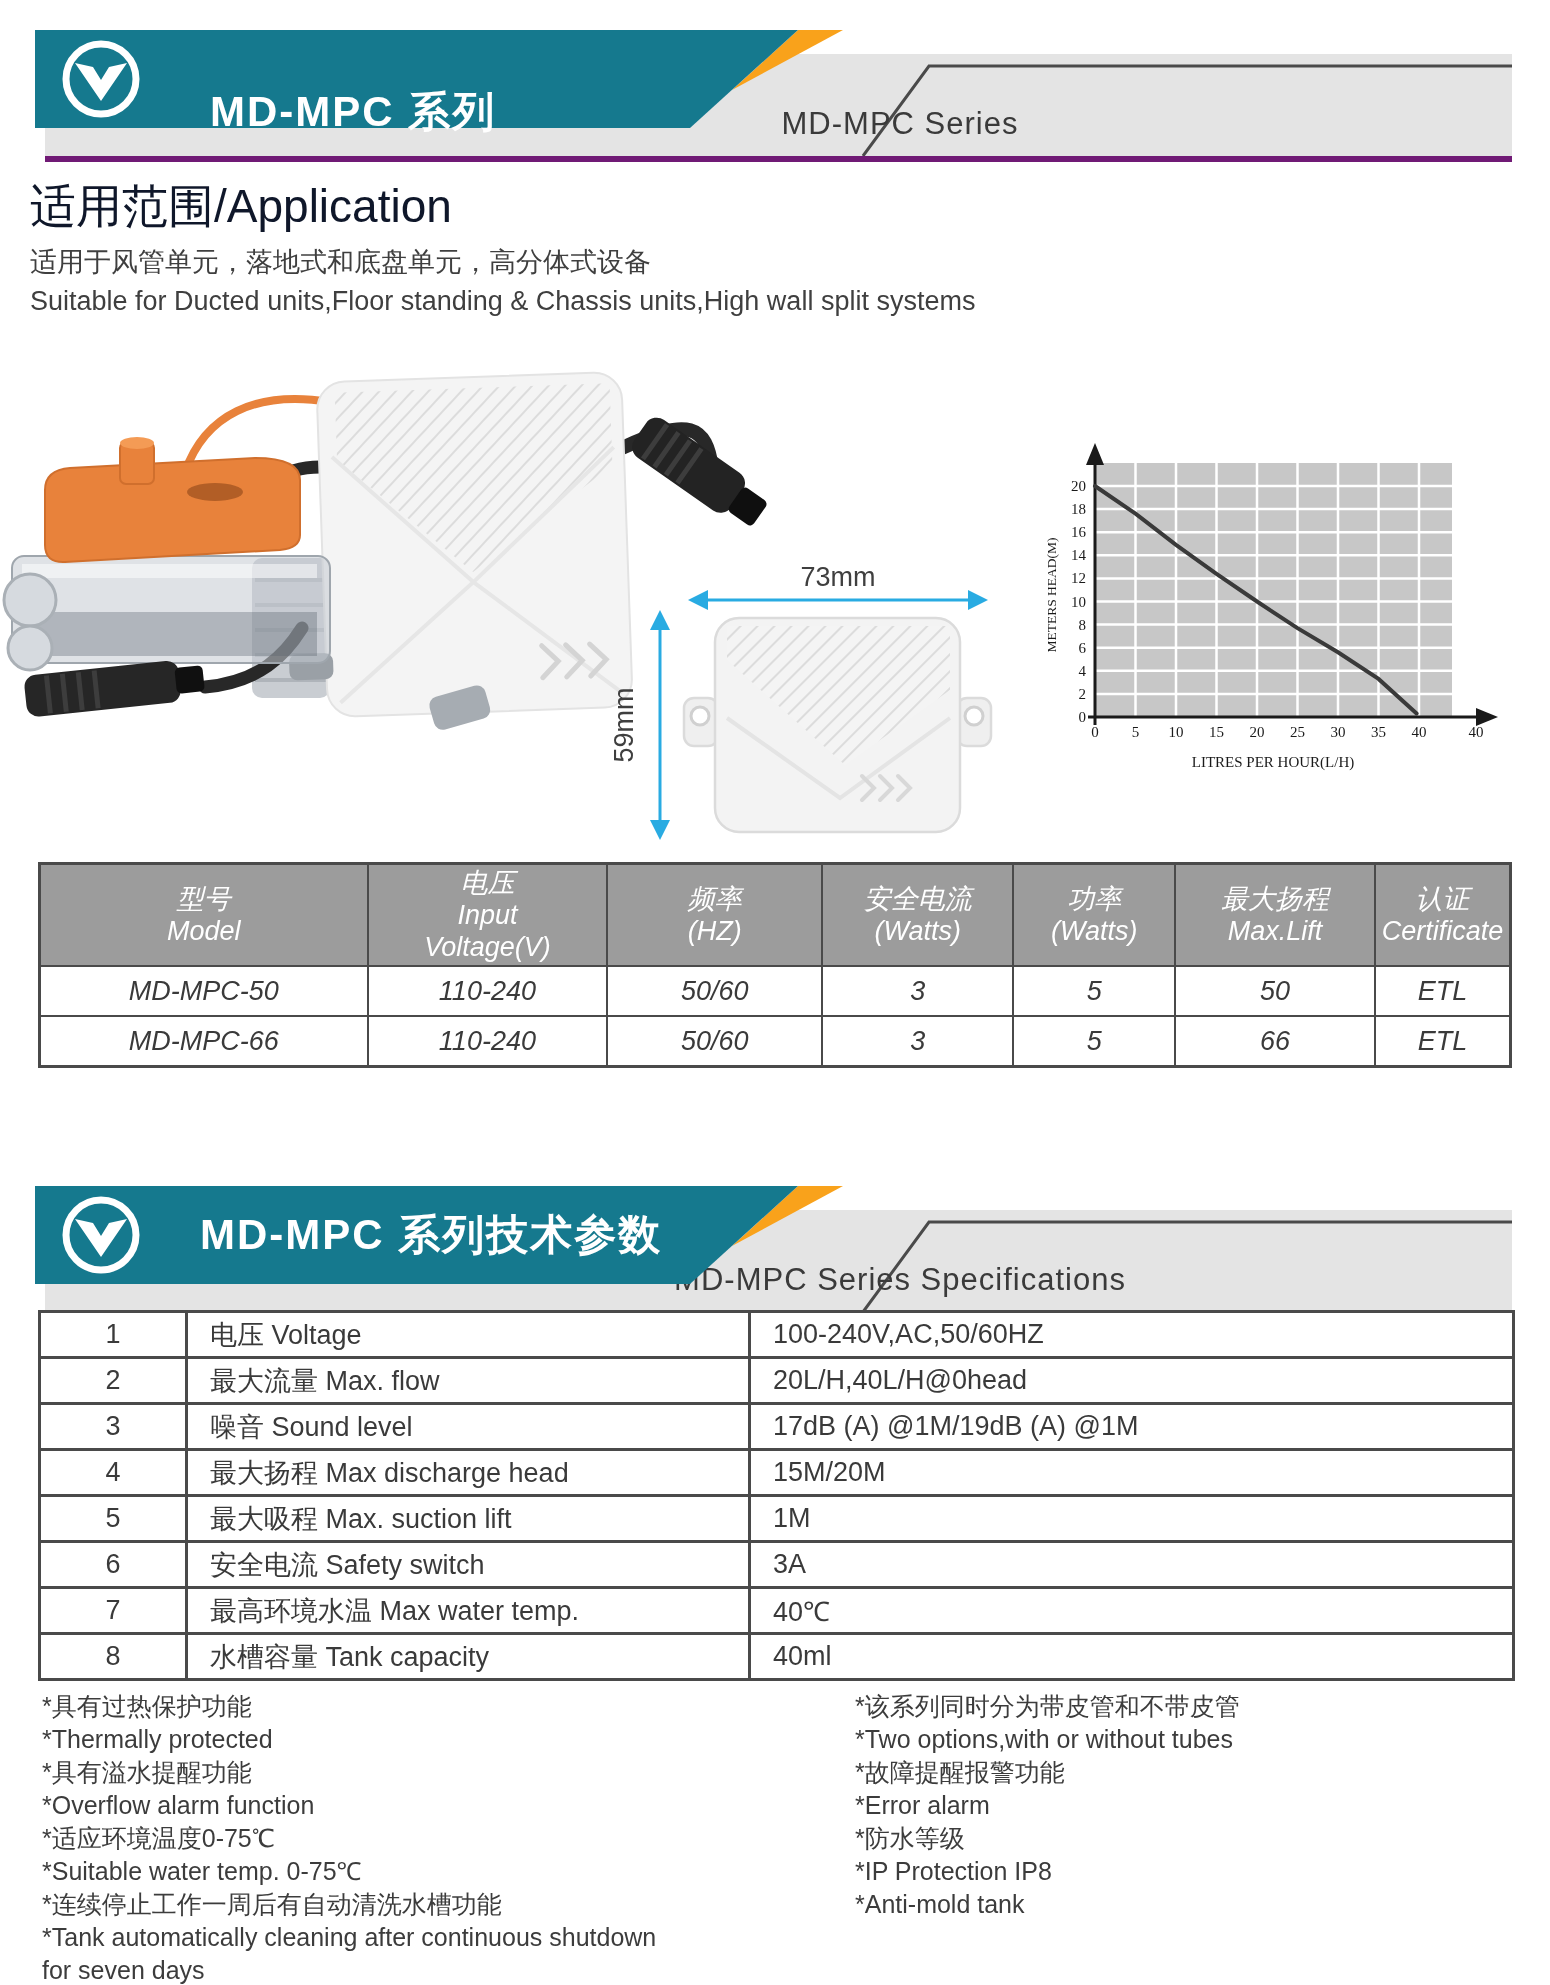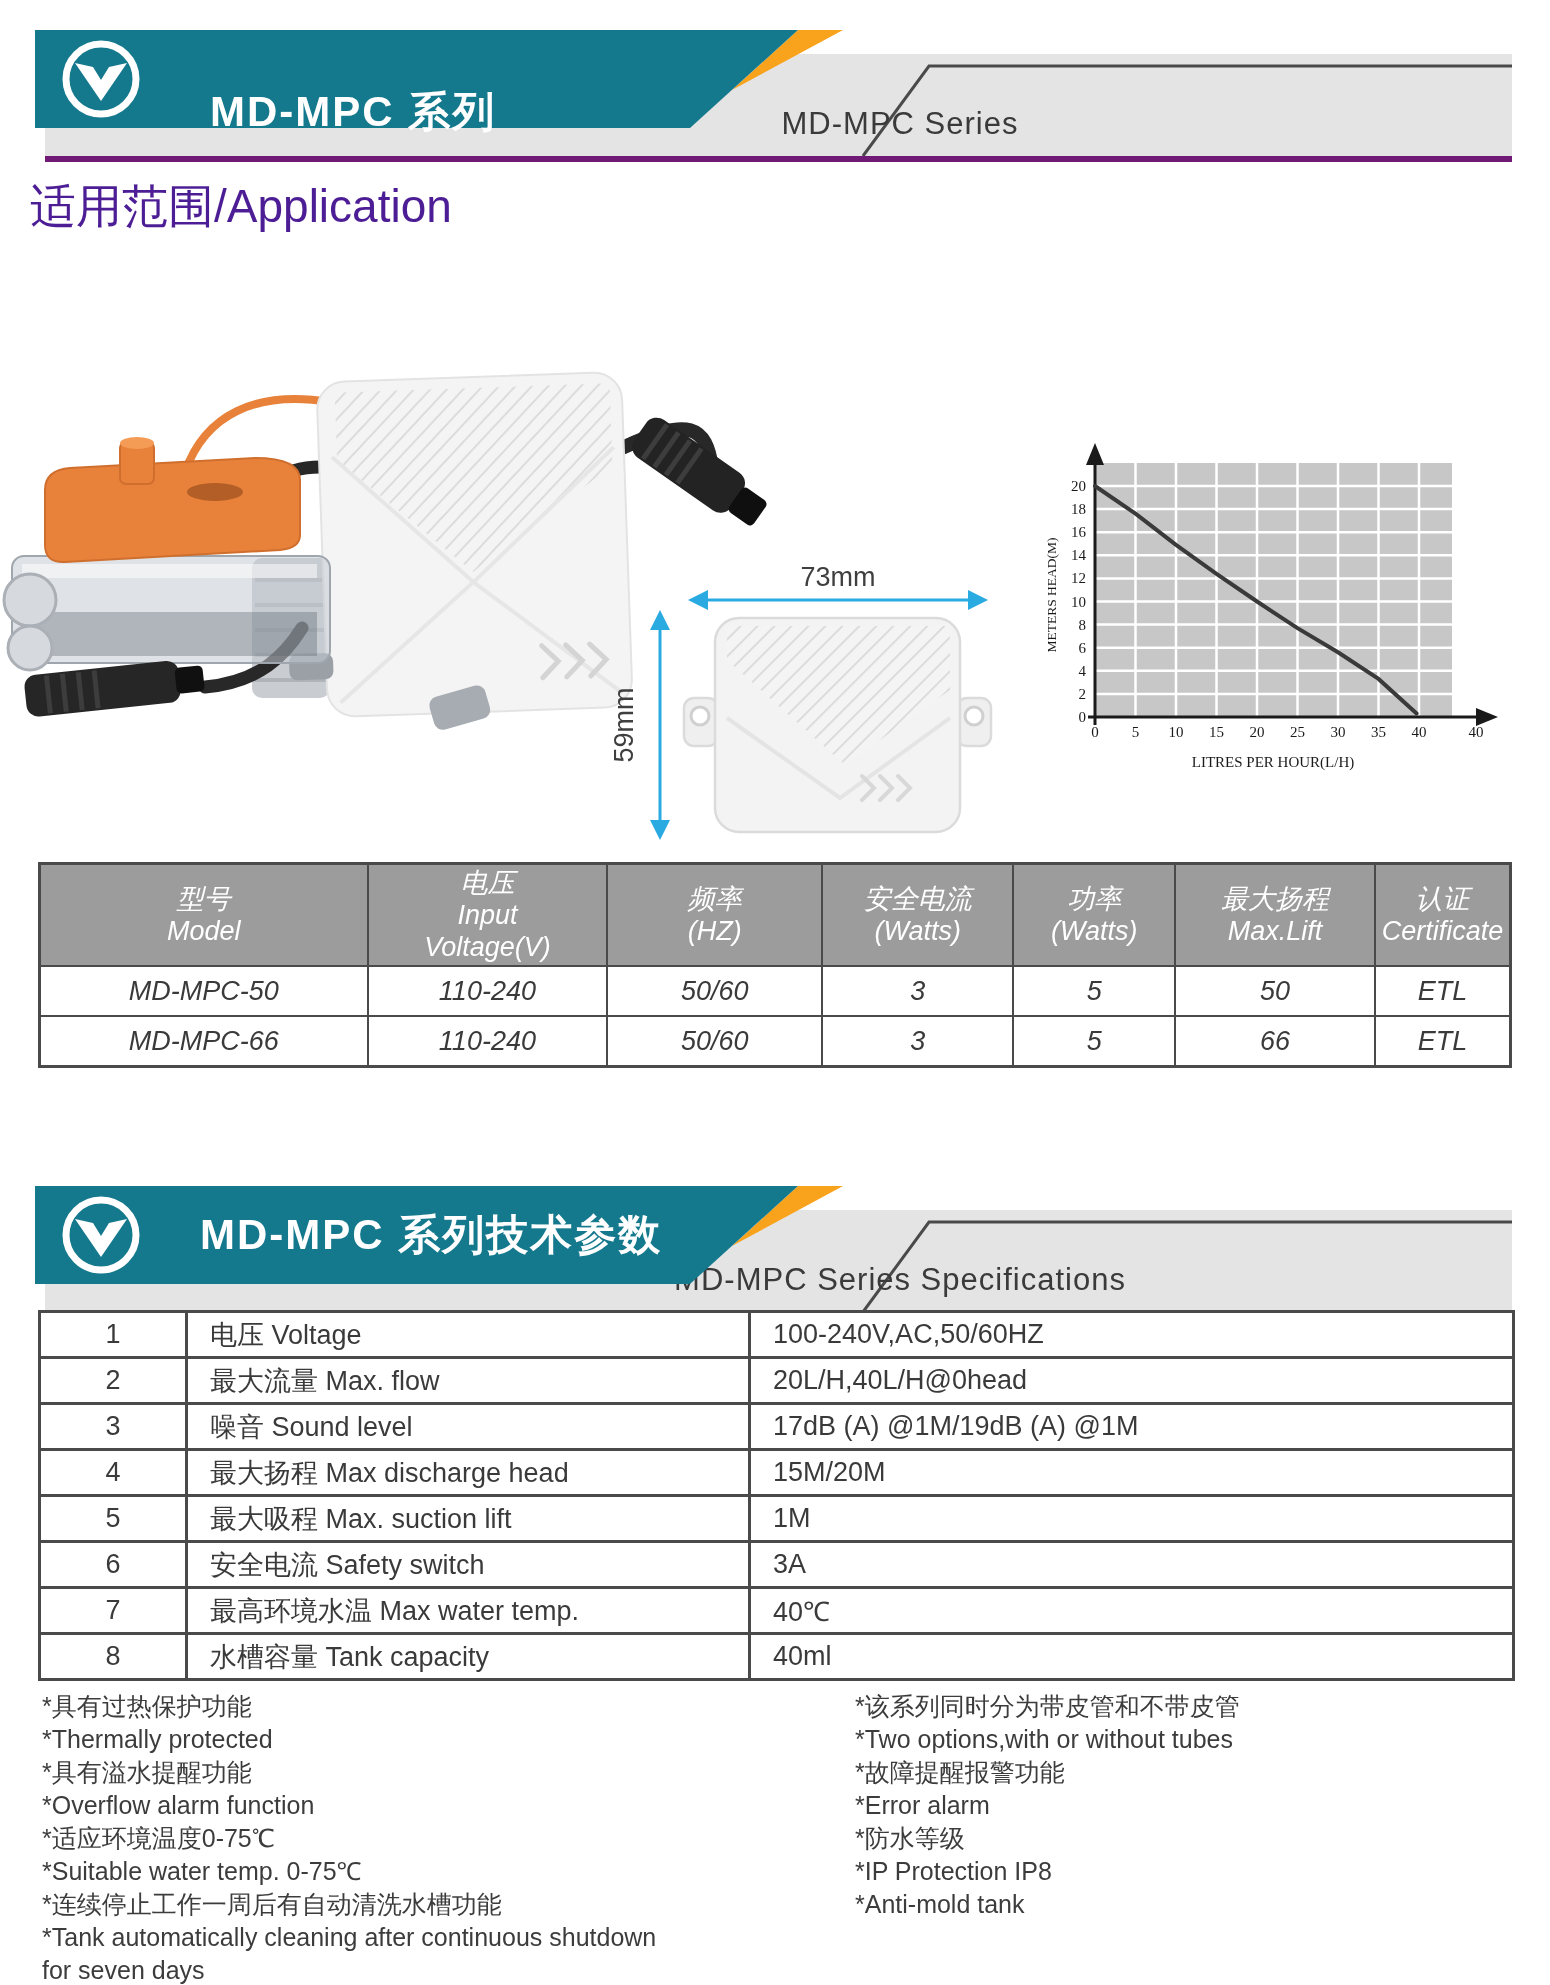--- a/index.html
+++ b/index.html
@@ -9,21 +9,21 @@
   .banner{position:absolute;left:0;width:1550px;height:160px;}
   .band{position:absolute;left:45px;width:1467px;top:24px;height:102px;background:#E4E4E4;
         border-bottom:6px solid #701a75;}
   .band svg{position:absolute;left:0;top:0;}
   .band .subtitle{position:absolute;left:855px;top:52px;transform:translateX(-50%);
         font-size:31px;color:#3a3a3a;letter-spacing:1px;white-space:nowrap;}
   .tealwrap{position:absolute;left:35px;top:0;width:810px;height:98px;}
   .banner .title{position:absolute;left:210px;top:0;height:98px;line-height:98px;
         color:#fff;font-size:42px;font-weight:bold;letter-spacing:2px;white-space:nowrap;}
   
-  .h-green{position:absolute;left:30px;top:176px;font-size:46px;color:#4c1d95;font-weight:500;}
+  .h-green{position:absolute;left:30px;top:176px;font-size:46px;color:#0f172a;font-weight:500;}
   .app-text{position:absolute;left:30px;top:243px;font-size:27px;line-height:39px;color:#3f3f3f;}
   
   table{border-collapse:collapse;table-layout:fixed;}
   .mtable{position:absolute;left:38px;top:862px;width:1474px;border:3px solid #4a4a4a;font-style:italic;}
   .mtable th{background:#9C9C9C;color:#fff;font-size:27px;font-weight:normal;height:100px;
        border:2px solid #4a4a4a;line-height:32px;text-align:center;vertical-align:middle;padding:0;}
   .mtable td{height:48px;text-align:center;font-size:27px;color:#3a3a3a;border:2px solid #4a4a4a;
        background:#fff;padding:0;}
   .stable{position:absolute;left:38px;top:1310px;width:1474px;border:3px solid #4a4a4a;}
   .stable td{height:43px;font-size:27px;color:#3a3a3a;border:3px solid #4a4a4a;background:#fff;padding:0;}
@@ -57,20 +57,24 @@
         <g>
           <circle cx="66" cy="49" r="35" fill="none" stroke="#fff" stroke-width="7"></circle>
           <path d="M40,33 L66,71 L92,33 L74,37 L66,50 L58,37 Z" fill="#fff"></path>
         </g>
       </svg>
       <div class="title" style="left:175px;position:absolute;margin-top:33px;">MD-MPC 系列</div>
     </div>
   </div>
 
   <div class="h-green">适用范围/Application</div>
+  <div class="app-text">
+    <div>适用于风管单元，落地式和底盘单元，高分体式设备</div>
+    <div>Suitable for Ducted units,Floor standing &amp; Chassis units,High wall split systems</div>
+  </div>
 
   <svg id="product-art" width="1030" height="530" viewBox="0 0 1030 530">
     <defs>
       <pattern id="hatch" width="12" height="12" patternTransform="rotate(45)" patternUnits="userSpaceOnUse">
         <rect width="12" height="12" fill="#F4F4F4"></rect>
         <line x1="0" y1="0" x2="0" y2="12" stroke="#DCDCDC" stroke-width="4"></line>
       </pattern>
     </defs>
 
     <g>

